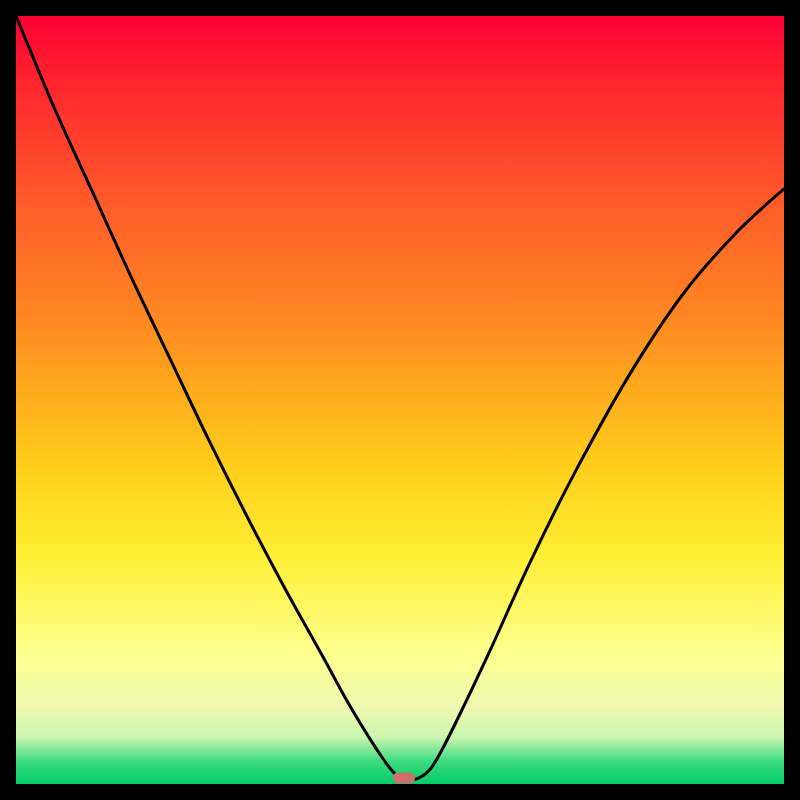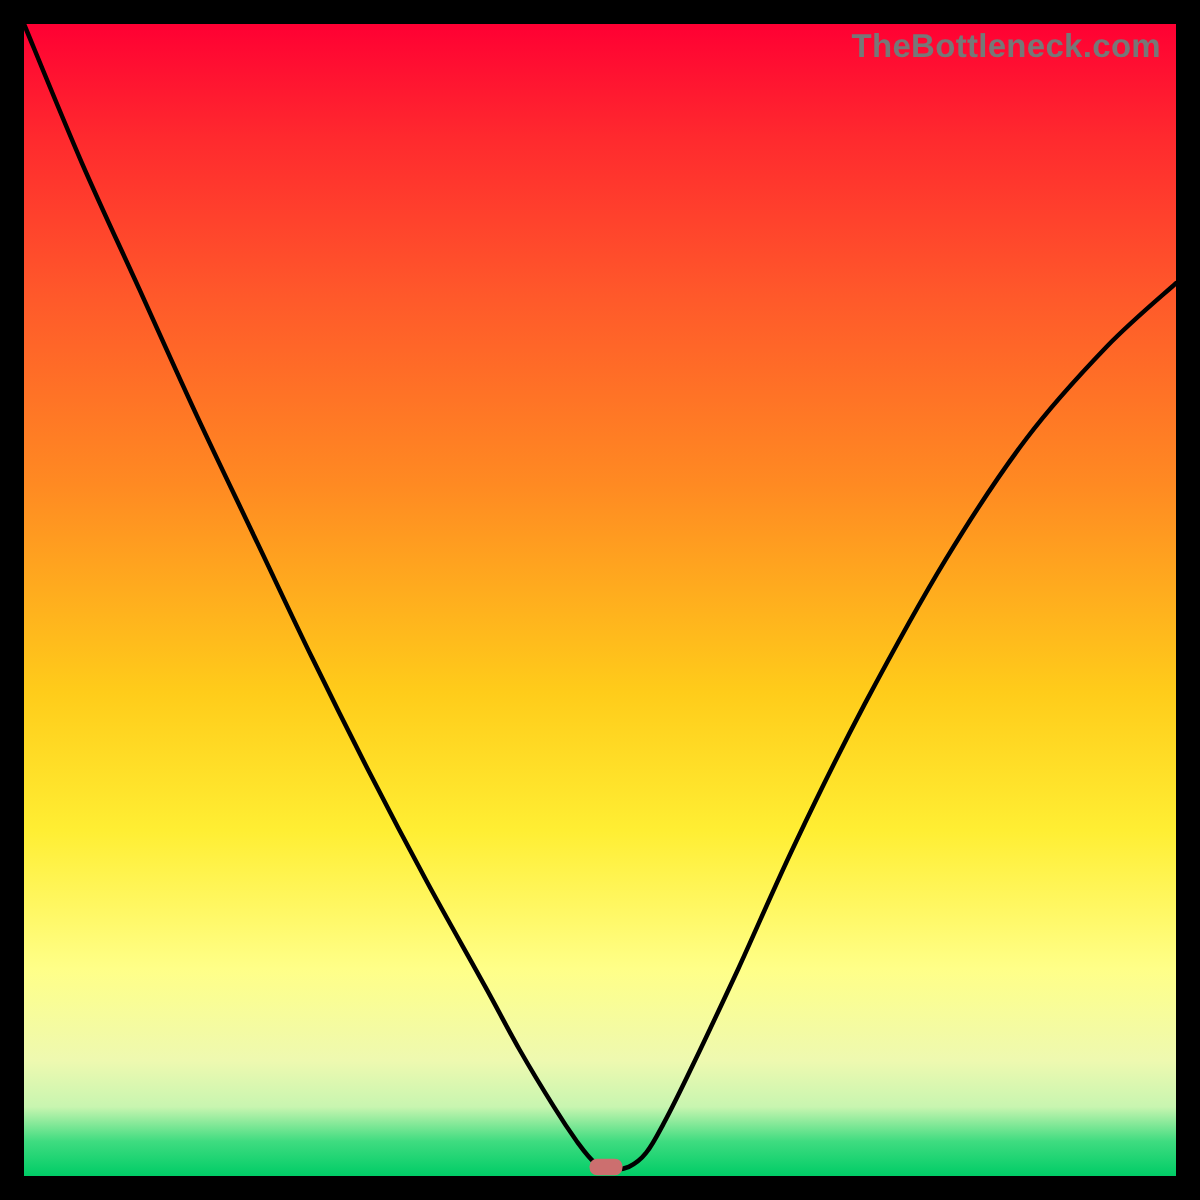--- a/index.html
+++ b/index.html
@@ -63,19 +63,18 @@
     border-radius: 5px;
     background: #cc6f6f;
     transform: translate(-50%, -50%);
   }
 </style>
 </head>
 <body>
 
 <div class="frame">
   <div class="plot">
-    <div class="watermark">TheBottleneck.com</div>
     <svg class="curve" viewBox="0 0 768 768" preserveAspectRatio="none">
       <path fill="none" stroke="#000" stroke-width="3" stroke-linecap="round" stroke-linejoin="round" d="M 0.0 0.0 C 6.4 15.4 25.6 62.7 38.4 92.2 C 51.2 121.6 64.0 148.5 76.8 176.6 C 89.6 204.8 102.4 233.6 115.2 261.1 C 128.0 288.6 140.8 314.9 153.6 341.8 C 166.4 368.6 179.2 396.2 192.0 422.4 C 204.8 448.6 217.6 474.2 230.4 499.2 C 243.2 524.2 256.0 548.5 268.8 572.2 C 281.6 595.8 297.0 622.7 307.2 641.3 C 317.4 659.8 322.6 670.1 330.2 683.5 C 337.9 697.0 346.9 711.7 353.3 721.9 C 359.7 732.2 364.2 738.8 368.6 745.0 C 373.1 751.1 376.3 755.7 380.2 758.8 C 384.0 761.9 387.8 762.9 391.7 763.4 C 395.5 763.9 399.4 763.6 403.2 761.9 C 407.0 760.1 410.9 757.4 414.7 752.6 C 418.6 747.9 421.1 743.0 426.2 733.4 C 431.4 723.8 437.1 712.3 445.4 695.0 C 453.8 677.8 464.6 654.7 476.2 629.8 C 487.7 604.8 500.5 574.7 514.6 545.3 C 528.6 515.8 544.0 484.5 560.6 453.1 C 577.3 421.8 596.5 386.6 614.4 357.1 C 632.3 327.7 650.2 300.2 668.2 276.5 C 686.1 252.8 705.3 232.3 721.9 215.0 C 738.6 197.8 760.3 179.8 768.0 172.8"></path>
     </svg>
     <div class="marker" style="left: 387.84px; top: 761.856px;"></div>
   </div>
 </div>
 
 </body></html>

